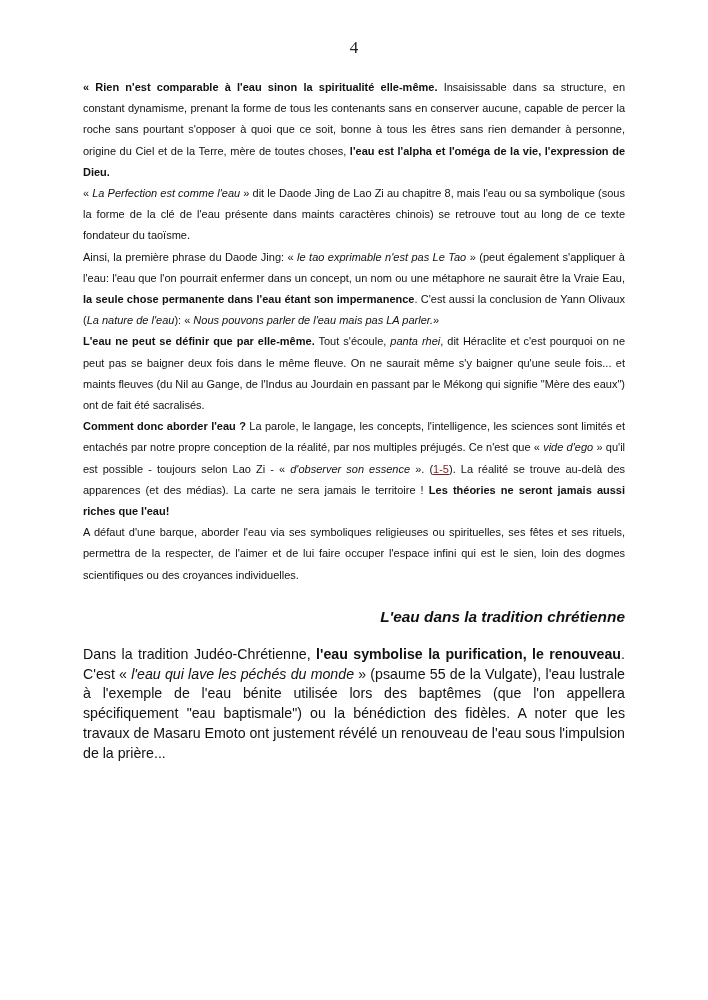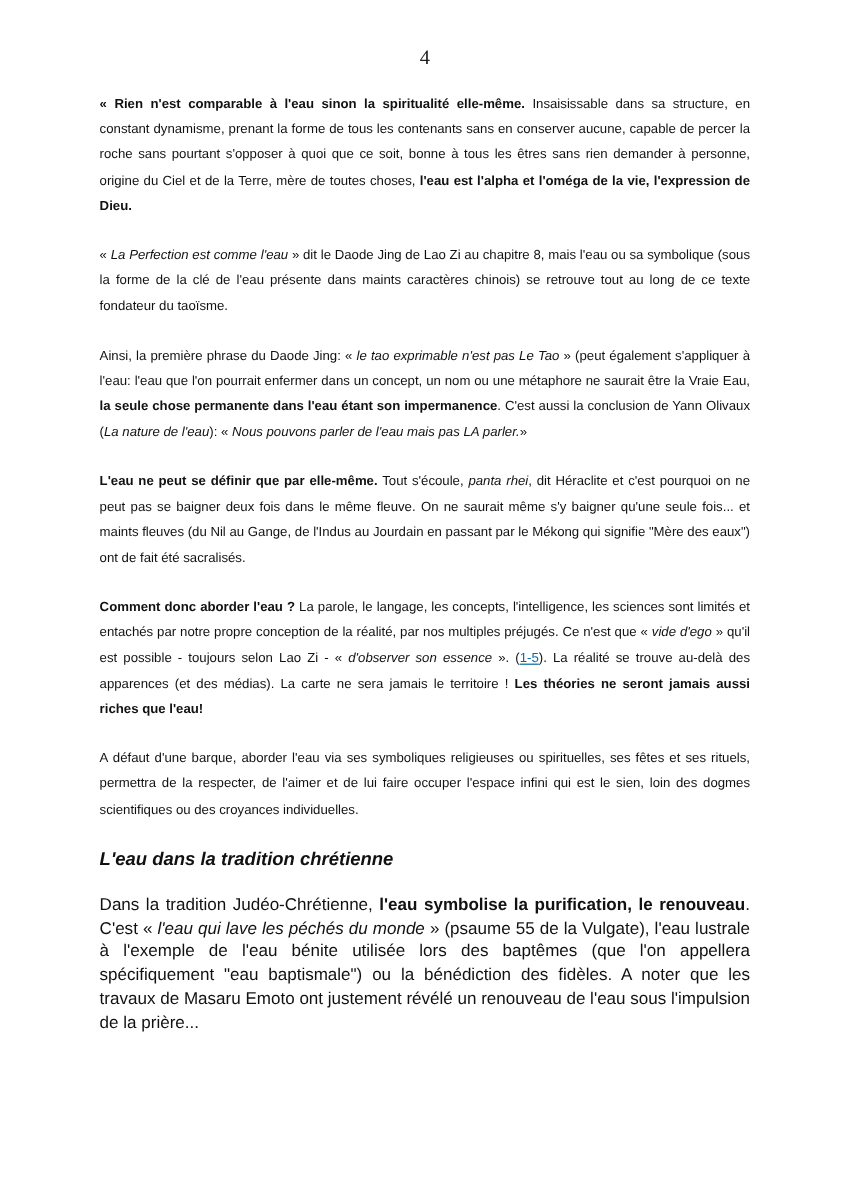--- a/index.html
+++ b/index.html
@@ -11,29 +11,29 @@
   .page-number {
     position: absolute; top: 38px; left: 0; width: 708px; text-align: center;
     font-family: "Liberation Serif", serif; font-size: 17px; color: #222;
   }
   .content {
     position: absolute; left: 83px; top: 77px; width: 542px;
     font-family: "Liberation Sans", sans-serif;
   }
   p { margin: 0; text-align: justify; }
   .big p { font-size: 11px; line-height: 21.2px; }
-  .big p + p { margin-top: 20px; }
+  .big p + p { }
   .small p { font-size: 14.2px; line-height: 19.8px; }
   .heading {
-    text-align: left; font-weight: bold; font-style: italic;
+    text-align: right; font-weight: bold; font-style: italic;
     font-size: 15.4px; line-height: 21px; margin: 20px 0 18px 0;
   }
   b { font-weight: bold; }
   i { font-style: italic; }
-  a.ref { color: #0369a1; text-decoration: underline; }
+  a.ref { color: #7f1d1d; text-decoration: underline; }
 </style>
 </head>
 <body>
 
 <div class="page">
   <div class="page-number">4</div>
 
   <div class="content">
     <div class="big">
       <p><b>« Rien n'est comparable à l'eau sinon la spiritualité elle-même.</b><span> Insaisissable dans sa structure, en constant dynamisme, prenant la forme de tous les contenants sans en conserver aucune, capable de percer la roche sans pourtant s'opposer à quoi que ce soit, bonne à tous les êtres sans rien demander à personne, origine du Ciel et de la Terre, mère de toutes choses, </span><b>l'eau est l'alpha et l'oméga de la vie, l'expression de Dieu.</b></p>

